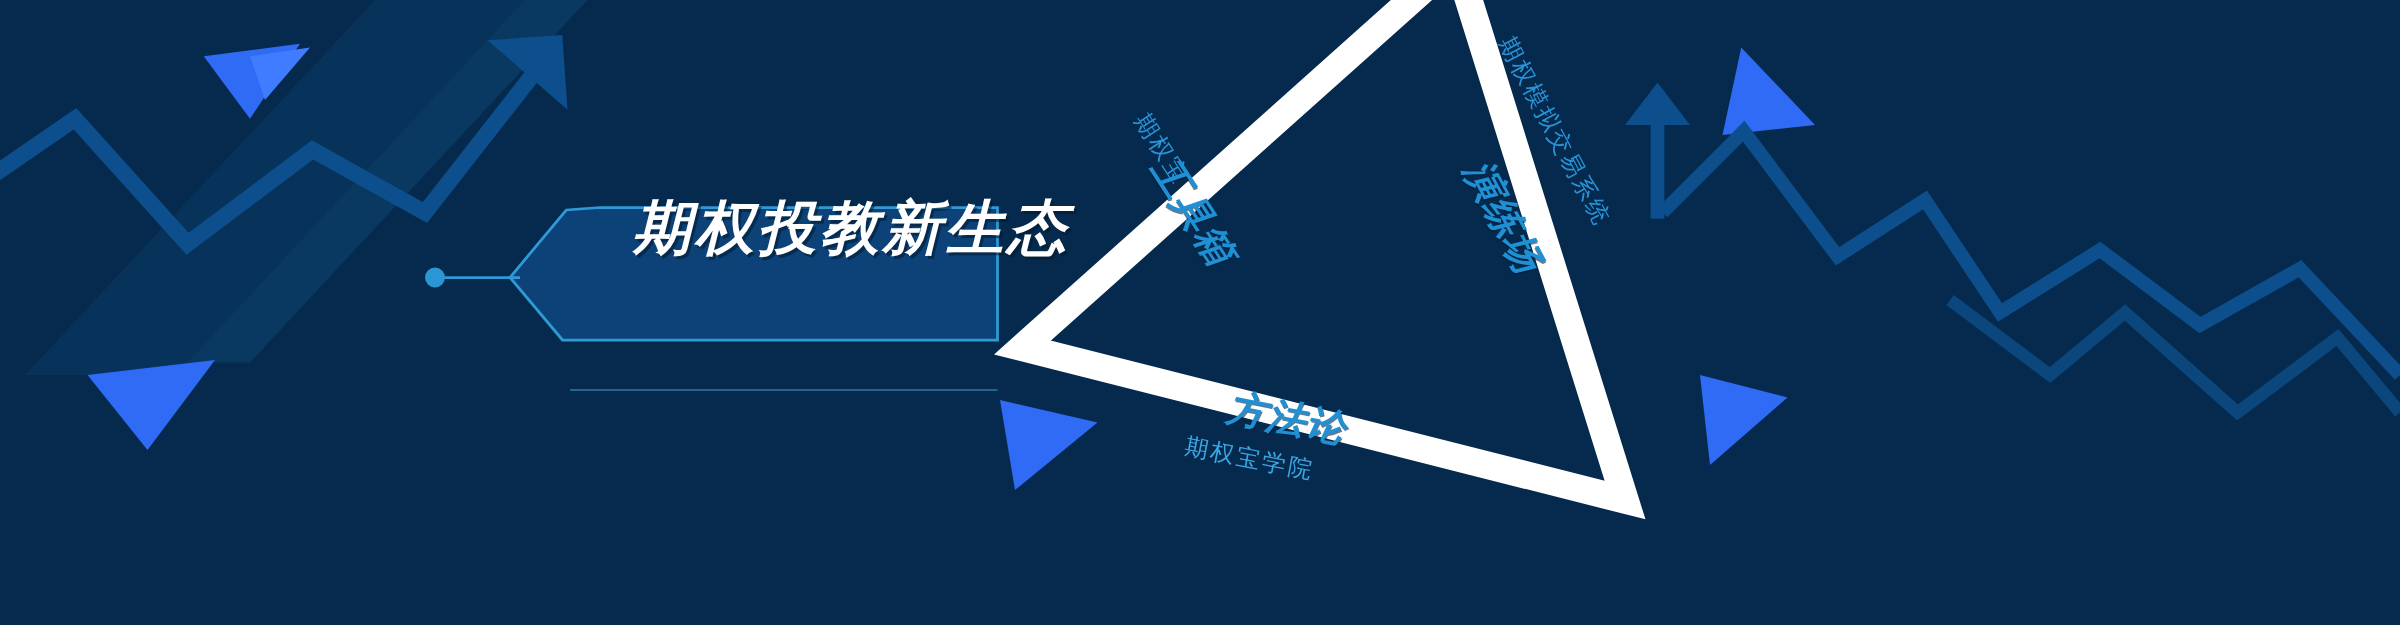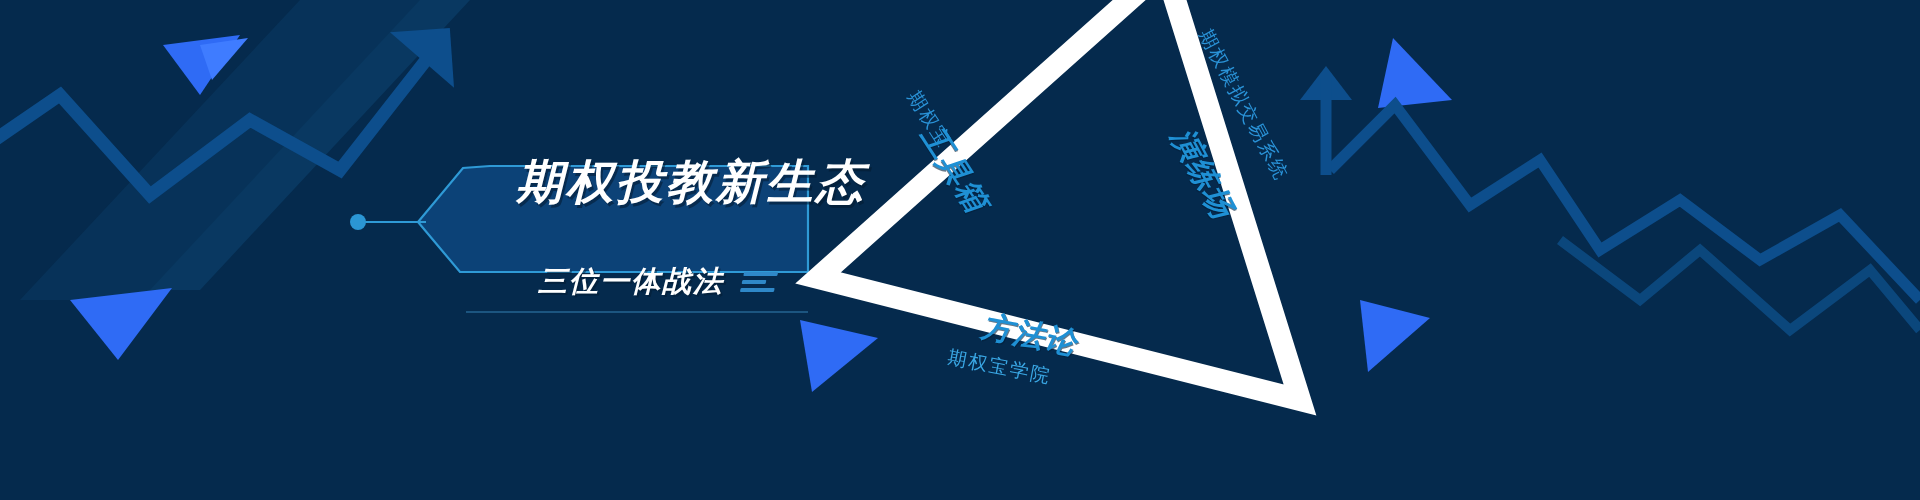--- a/index.html
+++ b/index.html
@@ -20,21 +20,21 @@
   
   .decor-svg {
     position:absolute; inset:0;
     width:1920px; height:500px;
     pointer-events:none;
   }
 
   
   .title-block {
     position:absolute;
-    left:18px; top:0; width:900px; height:500px;
+    left:8px; top:0; width:900px; height:500px;
   }
 
   .title-svg {
     position:absolute; left:0; top:0;
     width:900px; height:500px;
   }
 
   .title-text {
     position:absolute;
     left:498px; top:150px;
@@ -163,28 +163,20 @@
       <polygon points="472,166 790,166 790,272 442,272 400,222 445,168" fill="#0c4277" stroke="#2f9ad6" stroke-width="2.2"></polygon>
 
       <line x1="345" y1="222" x2="408" y2="222" stroke="#2f9ad6" stroke-width="2.2"></line>
       <circle cx="340" cy="222" r="8" fill="#2b96d4"></circle>
 
       <line x1="448" y1="312" x2="790" y2="312" stroke="#2a6f9e" stroke-width="1.6" opacity="0.85"></line>
     </svg>
 
     <div class="title-text">期权投教新生态</div>
 
-    <div class="subtitle-row">
-      <div class="subtitle-text">三位一体战法</div>
-      <div class="bars-icon">
-        <i></i>
-          <i></i>
-          <i></i>
-      </div>
-    </div>
   </div>
 
   <div class="tri-block">
 
     <svg class="tri-svg" viewBox="0 0 640 560" xmlns="http://www.w3.org/2000/svg">
       <polygon points="405,8 540,440 58,318" fill="none" stroke="#ffffff" stroke-width="22" stroke-linejoin="miter"></polygon>
     </svg>
 
     <div class="tri-label lbl-small" id="lbl-left-small">期权宝</div>
     <div class="tri-label lbl-big" id="lbl-left-big">工具箱</div>

